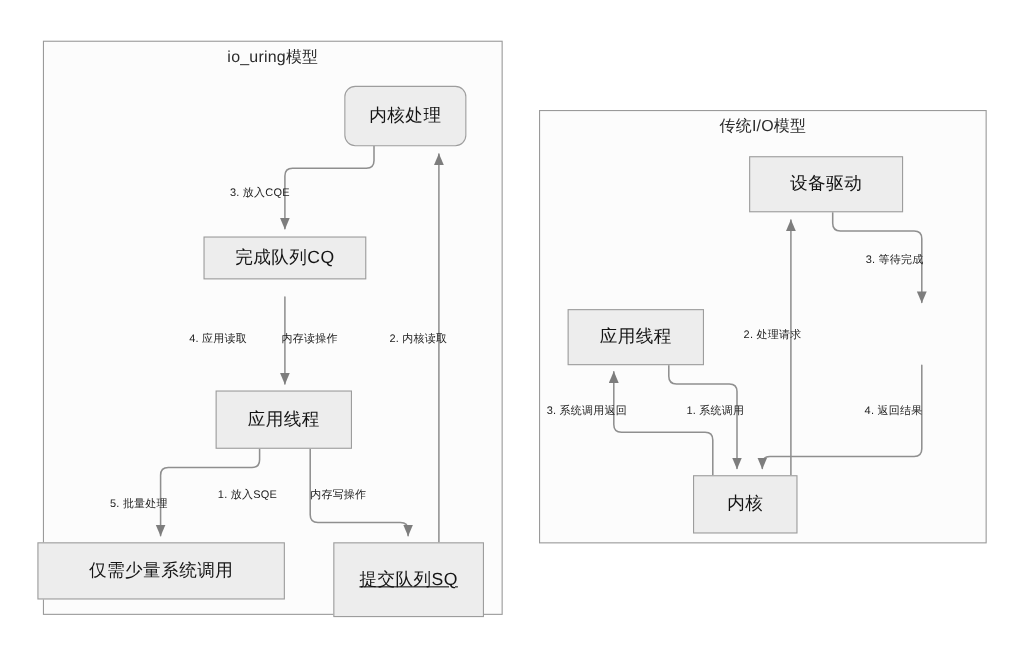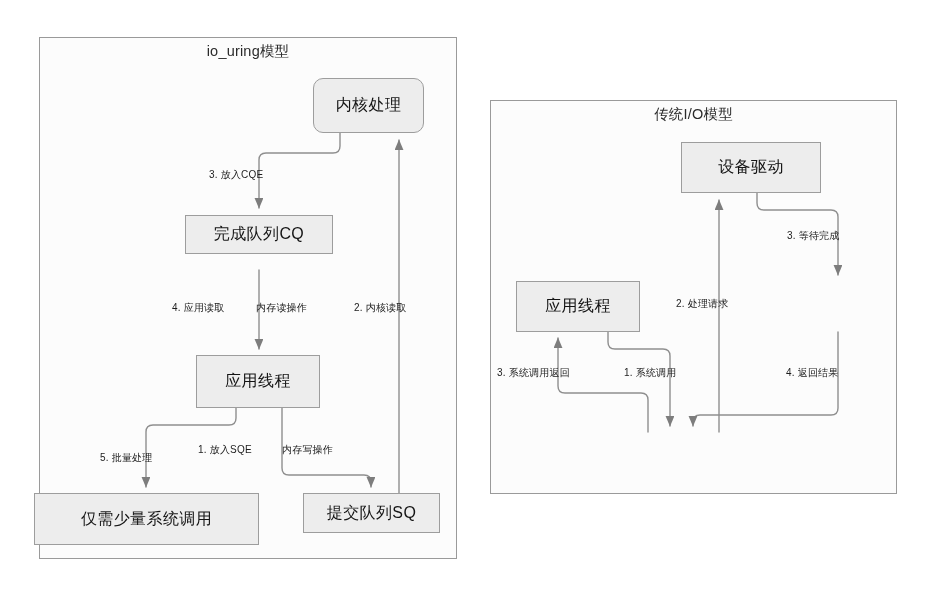--- a/index.html
+++ b/index.html
@@ -107,41 +107,42 @@
   </svg>
 
   <div class="node" style="left:313px; top:78px; width:111px; height:55px;border-radius:10px;">内核处理</div>
 
   <div class="node" style="left:185px; top:215px; width:148px; height:39px;">完成队列CQ</div>
 
   <div class="node" style="left:196px; top:355px; width:124px; height:53px;">应用线程</div>
 
   <div class="node" style="left:34px; top:493px; width:225px; height:52px;">仅需少量系统调用</div>
 
-  <div class="node" style="left:303px; top:493px; width:137px; height:40px;">提交队列SQ</div>
+  <div class="node" style="left:303px; top:493px; width:137px; height:68px;text-decoration:underline;">提交队列SQ</div>
 
   <div class="edge-label" style="left:209px; top:168px;">3. 放入CQE</div>
 
   <div class="edge-label" style="left:172px; top:301px;">4. 应用读取</div>
 
   <div class="edge-label" style="left:256px; top:301px;">内存读操作</div>
 
   <div class="edge-label" style="left:354px; top:301px;">2. 内核读取</div>
 
   <div class="edge-label" style="left:100px; top:419px;margin-top:32px;">5. 批量处理</div>
 
   <div class="edge-label" style="left:198px; top:443px;">1. 放入SQE</div>
 
   <div class="edge-label" style="left:282px; top:443px;">内存写操作</div>
 
   <div class="node" style="left:681px; top:142px; width:140px; height:51px;">设备驱动</div>
 
   <div class="node" style="left:516px; top:281px; width:124px; height:51px;">应用线程</div>
 
 
+  <div class="node" style="left:630px; top:432px; width:95px; height:53px;">内核</div>
 
   <div class="edge-label" style="left:787px; top:229px;">3. 等待完成</div>
 
   <div class="edge-label" style="left:676px; top:297px;text-align:right;">2. 处理请求</div>
 
   <div class="edge-label" style="left:497px; top:366px;">3. 系统调用返回</div>
 
   <div class="edge-label" style="left:624px; top:366px;">1. 系统调用</div>
 
   <div class="edge-label" style="left:786px; top:366px;">4. 返回结果</div>

